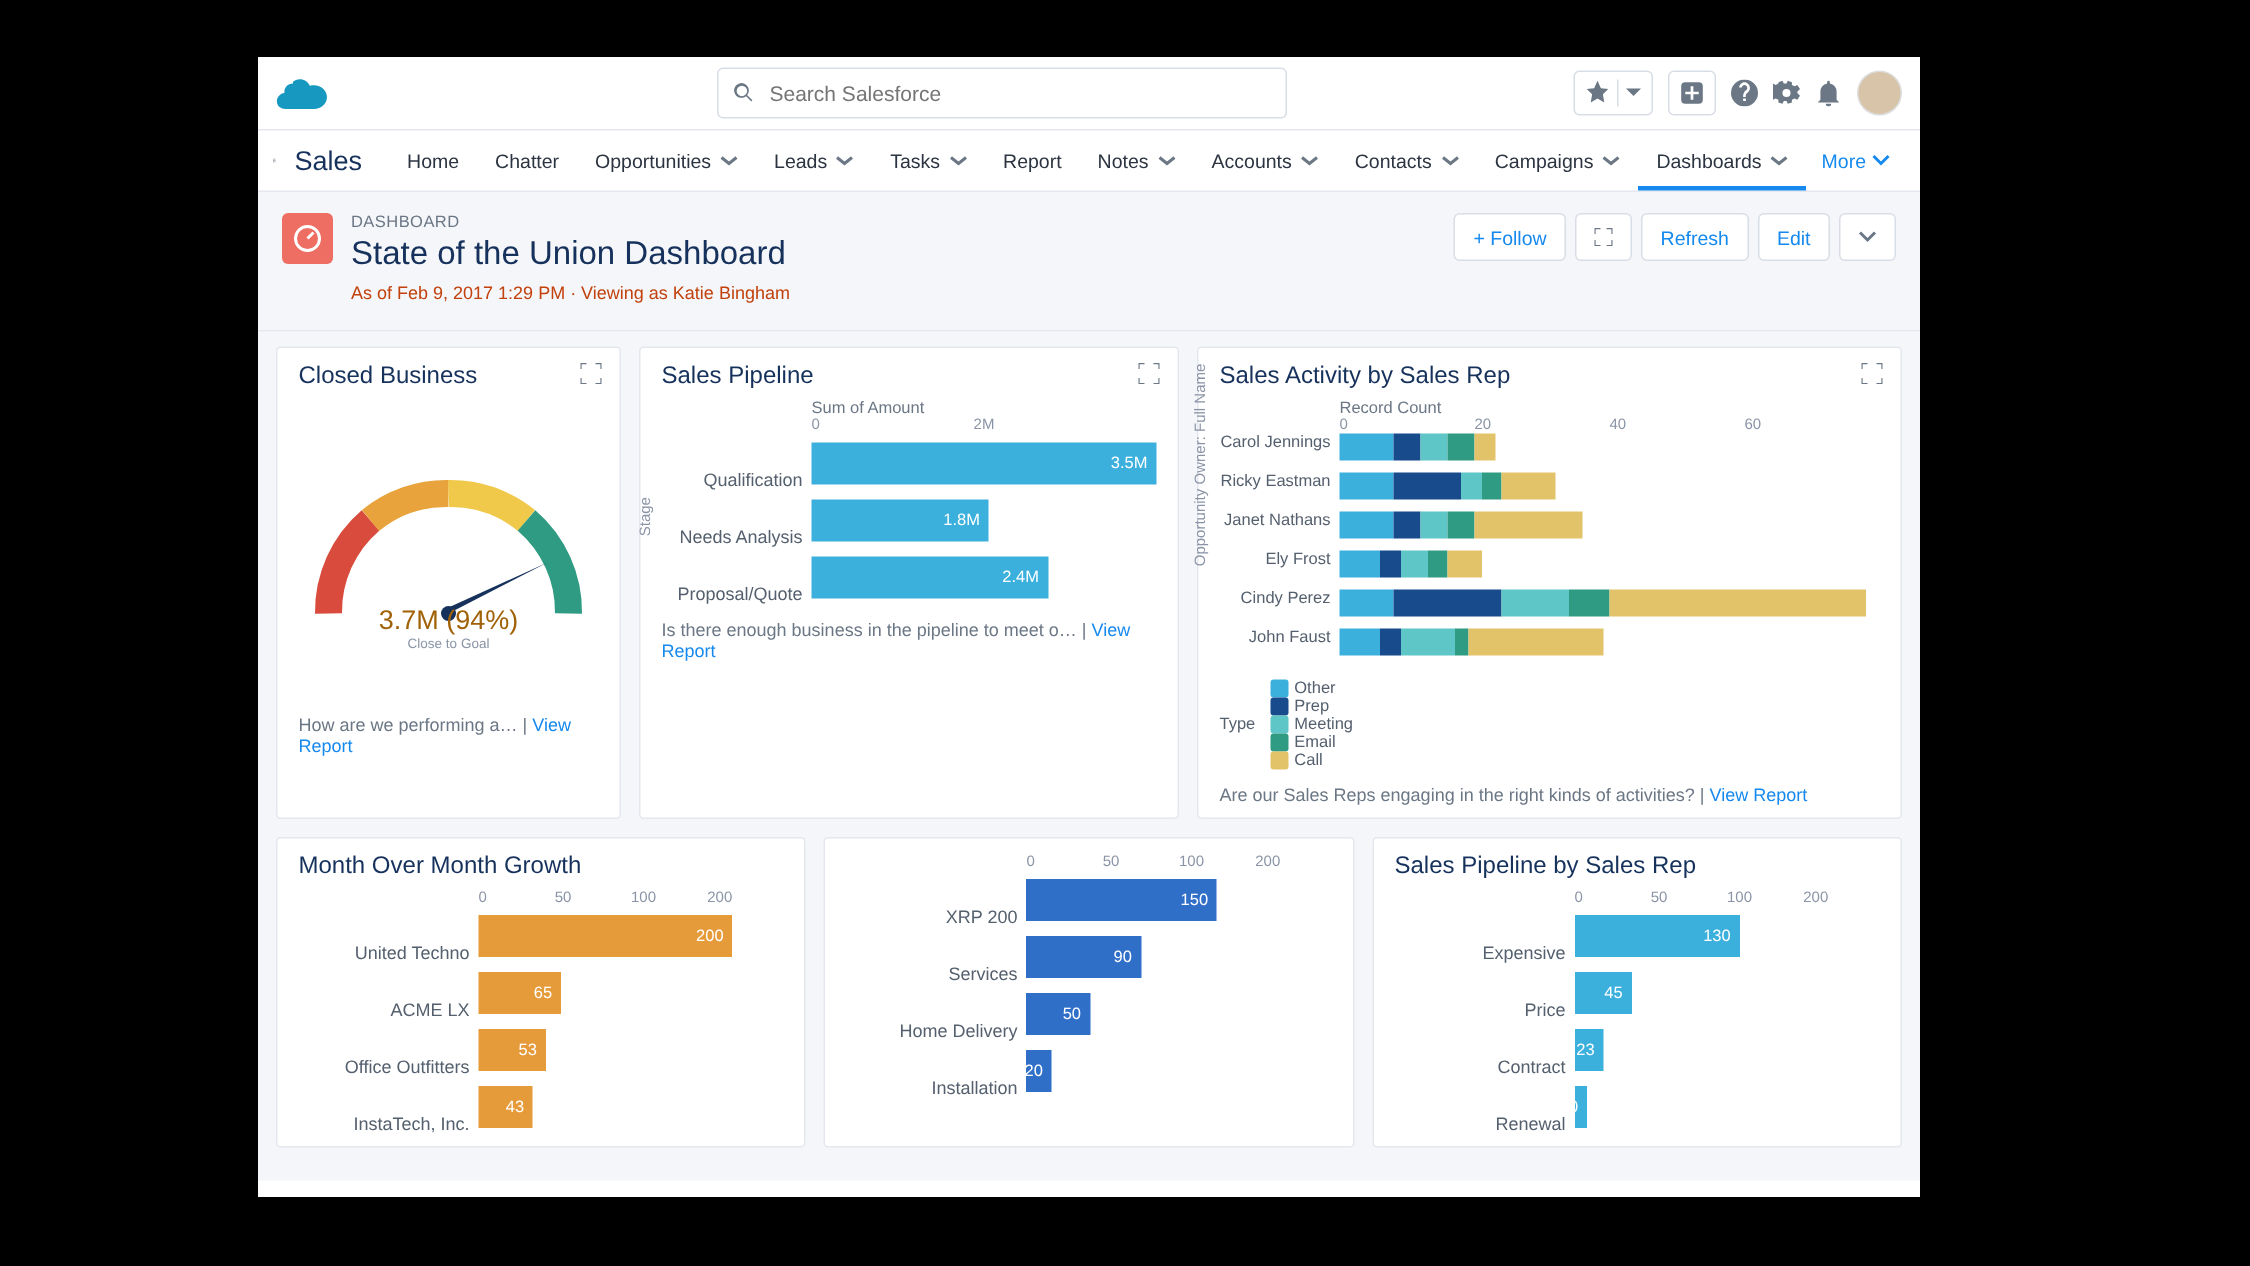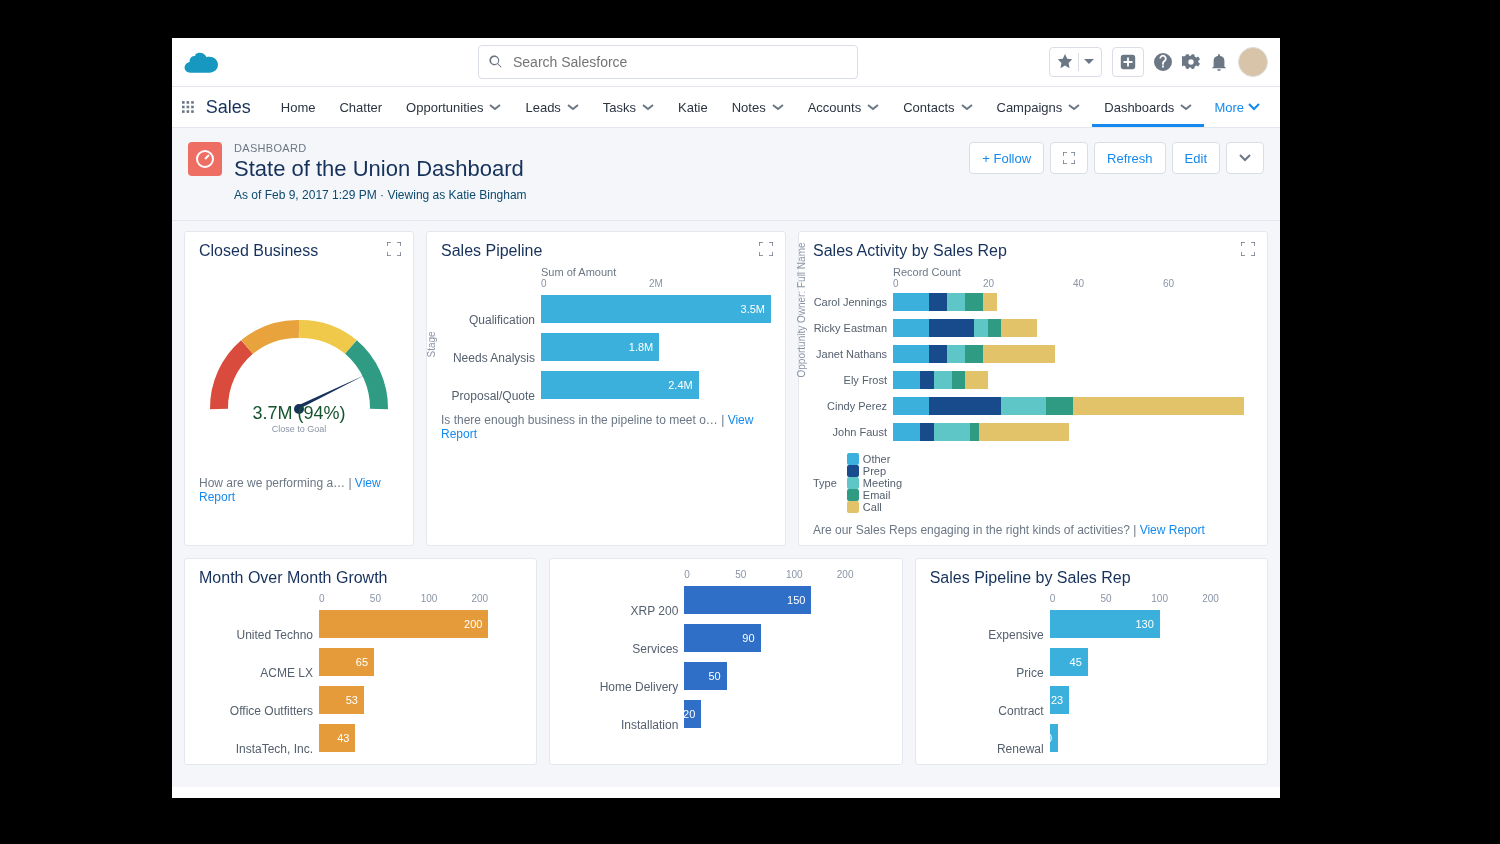--- a/index.html
+++ b/index.html
@@ -25,48 +25,48 @@
   .nav-item { display:flex; align-items:center; gap:6px; padding:0 12px; font-size:13px; color:#2b3440; cursor:pointer; height:100%; border-top:3px solid transparent; border-bottom:3px solid transparent; }
   .nav-item.active { border-bottom-color:#1589ee; }
   .chev { width:12px; height:12px; fill:#6b7785; }
   .more { margin-left:auto; display:flex; align-items:center; gap:4px; font-size:13px; color:#1589ee; padding:0 10px; }
   
   .page-header { background:#f4f6f9; padding:14px 16px 18px; border-bottom:1px solid #e5e7ee; display:flex; }
   .ph-icon { width:34px; height:34px; background:#ef6e64; border-radius:4px; display:flex; align-items:center; justify-content:center; margin-right:12px; }
   .ph-meta { flex:1; }
   .ph-label { font-size:11px; color:#6b7785; text-transform:uppercase; letter-spacing:.3px; }
   .ph-title { font-size:22px; color:#16325c; font-weight:400; margin-top:2px; }
-  .ph-sub { font-size:12px; color:#0c4a6e; margin-top:6px; }
+  .ph-sub { font-size:12px; color:#c2410c; margin-top:6px; }
   .ph-actions { display:flex; align-items:flex-start; gap:6px; }
   .btn { height:32px; border:1px solid #d8dde6; border-radius:4px; background:#fff; padding:0 12px; font-size:13px; color:#1589ee; cursor:pointer; display:inline-flex; align-items:center; gap:4px; }
   .btn .chev { fill:#1589ee; }
   .btn-follow { color:#1589ee; }
   
   .dash-body { background:#f4f6f9; padding:10px 12px; }
   .row { display:flex; gap:12px; margin-bottom:12px; }
   .card { background:#fff; border:1px solid #e5e7ee; border-radius:3px; padding:10px 14px 8px; position:relative; }
   .card-title { font-size:16px; color:#16325c; margin-bottom:6px; }
   .expand-icon { position:absolute; top:10px; right:12px; width:14px; height:14px; fill:#6b7785; cursor:pointer; }
   .card-footer { font-size:12px; color:#6b7785; margin-top:10px; }
   .card-footer a { color:#1589ee; text-decoration:none; }
   
   .gauge-wrap { height:200px; display:flex; flex-direction:column; align-items:center; justify-content:center; }
-  .gauge-val { font-size:18px; color:#14532d; margin-top:-36px; }
+  .gauge-val { font-size:18px; color:#a16207; margin-top:-36px; }
   .gauge-sub { font-size:9px; color:#8a94a6; }
   
   .axis-title { font-size:11px; color:#6b7785; text-align:left; }
   .hbar-row { display:flex; align-items:flex-end; height:38px; }
   .hbar-label { width:120px; text-align:right; font-size:12px; color:#55606e; padding-right:6px; }
   .hbar-track { flex:1; position:relative; height:36px; }
   .hbar-fill { position:absolute; left:0; top:4px; bottom:4px; display:flex; align-items:center; justify-content:flex-end; padding-right:6px; font-size:11px; color:#fff; }
   .hbar-axis { display:flex; margin-left:120px; font-size:10px; color:#8a94a6; }
   .hbar-axis span { flex:1; text-align:left; }
   .vaxis-label { position:absolute; left:0px; top:50%; transform:rotate(-90deg) translateX(30px); transform-origin:left; font-size:10px; color:#8a94a6; white-space:nowrap; }
   
-  .stack-row { display:flex; align-items:center; height:26px; }
+  .stack-row { display:flex; height:26px; }
   .stack-label { width:80px; text-align:right; font-size:11px; color:#55606e; padding-right:6px; }
   .stack-track { flex:1; display:flex; height:18px; position:relative; }
   .stack-seg { height:100%; }
   .legend { display:flex; gap:10px; font-size:11px; color:#55606e; margin-top:8px; align-items:center; }
   .legend-item { display:flex; align-items:center; gap:4px; }
   .legend-sw { width:12px; height:12px; border-radius:2px; }
   .tick-row { display:flex; margin-left:80px; font-size:10px; color:#8a94a6; }
   .tick-row span { width:90px; text-align:left; }
 </style>
 </head>
@@ -150,21 +150,21 @@
               <path d="M1 4l5 4 5-4" fill="none" stroke="#6b7785" stroke-width="2"></path>
             </svg>
           </div>
           <div class="nav-item">
             <span>Tasks</span>
             <svg class="chev" viewBox="0 0 12 12">
               <path d="M1 4l5 4 5-4" fill="none" stroke="#6b7785" stroke-width="2"></path>
             </svg>
           </div>
           <div class="nav-item">
-            <span>Katie</span>
+            <span>Report</span>
           </div>
           <div class="nav-item">
             <span>Notes</span>
             <svg class="chev" viewBox="0 0 12 12">
               <path d="M1 4l5 4 5-4" fill="none" stroke="#6b7785" stroke-width="2"></path>
             </svg>
           </div>
           <div class="nav-item">
             <span>Accounts</span>
             <svg class="chev" viewBox="0 0 12 12">

